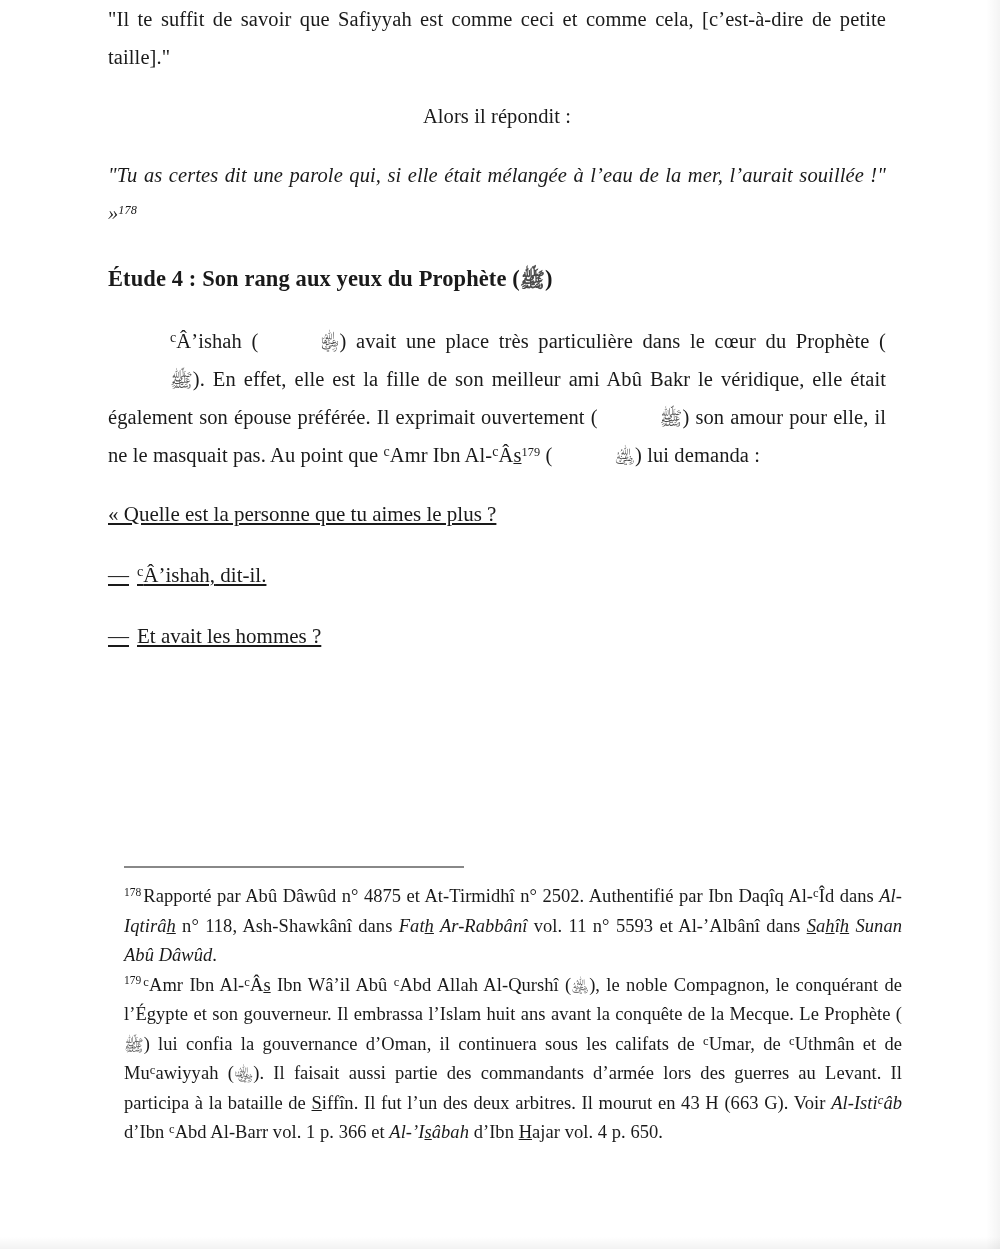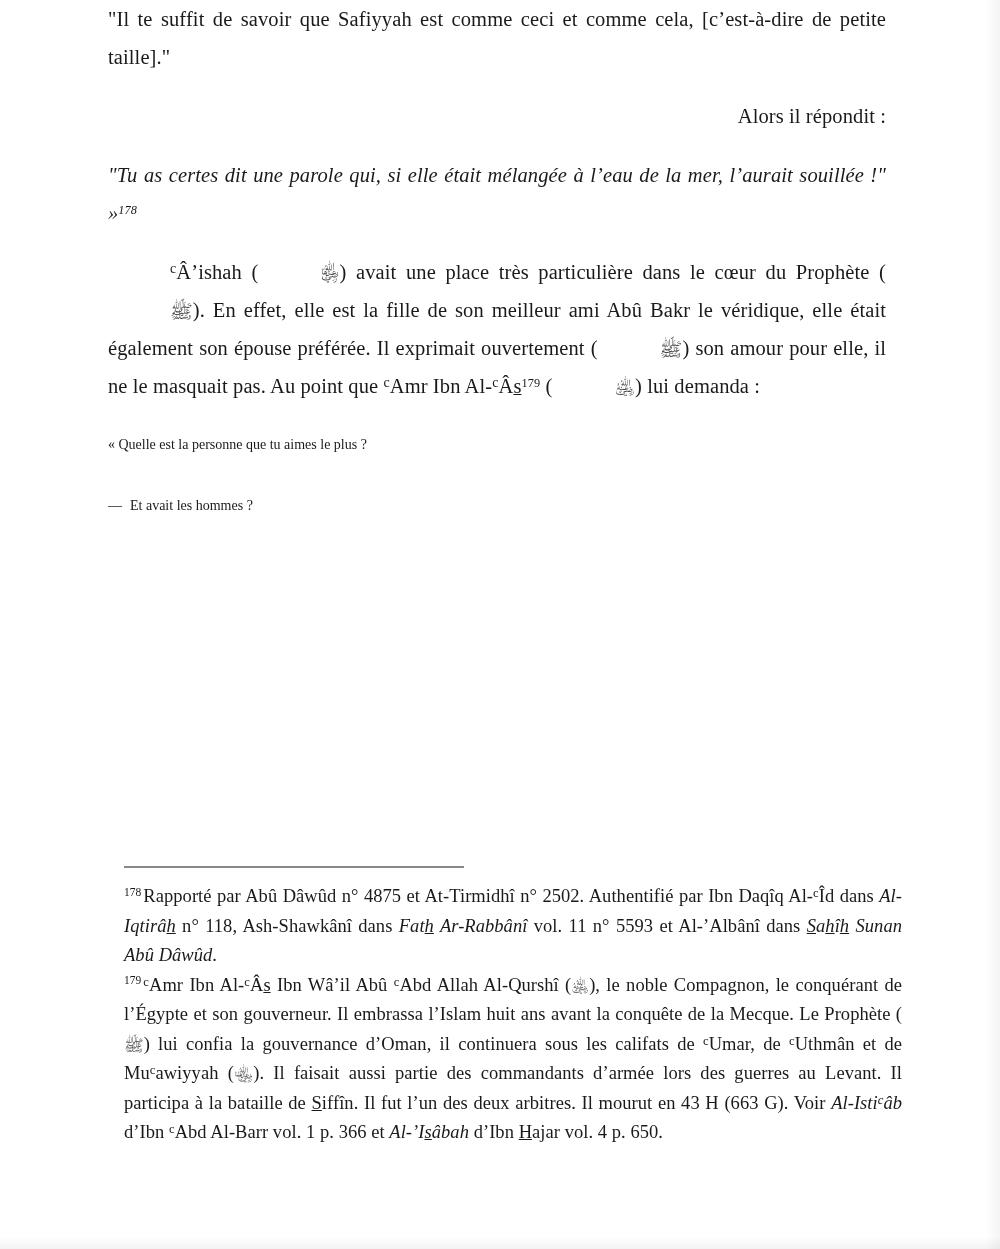--- a/index.html
+++ b/index.html
@@ -42,40 +42,41 @@
 
   
   .para {
     font-size: 20.5px;
     line-height: 38px;
     text-align: justify;
     text-justify: inter-word;
     margin: 0 0 21px 0;
     letter-spacing: 0.1px;
   }
-  .para.last-left { text-align: right; }
+  .para.last-left { text-align: center; }
   .para.italic { font-style: italic; }
   .para.indent { text-indent: 62px; }
 
   
   .heading {
     font-size: 22.5px;
     font-weight: bold;
     line-height: 34px;
     margin: 30px 0 26px 0;
     text-align: left;
     letter-spacing: 0.1px;
   }
 
   
   .dialogue {
-    font-size: 14px;
+    font-size: 21px;
     line-height: 38px;
     margin: 0 0 23px 0;
     text-align: left;
+    text-decoration: underline;
   }
   .dialogue .dash { margin-right: 8px; }
 
   
   .honorific {
     font-family: "DejaVu Sans", sans-serif;
     font-size: 0.92em;
     color: #4a4a4a;
     letter-spacing: 0;
     display: inline-block;
@@ -132,25 +133,27 @@
 <body>
 
 <div class="page">
 
   <p class="para">"Il te suffit de savoir que Safiyyah est comme ceci et comme cela, [c’est-à-dire de petite taille]."</p>
 
   <p class="para last-left">Alors il répondit :</p>
 
   <p class="para italic"><span>"Tu as certes dit une parole qui, si elle était mélangée à l’eau de la mer, l’aurait souillée !" »</span><sup class="fn">178</sup></p>
 
+  <h2 class="heading"><span>Étude 4 : Son rang aux yeux du Prophète</span> <span>(</span><span class="honorific">ﷺ</span><span>)</span></h2>
 
   <p class="para indent"><span class="ayn">c</span><span>Â’ishah</span> (<span class="honorific">﵂</span>)<span> avait une place très particulière dans le cœur du Prophète (</span><span class="honorific">ﷺ</span><span>). En effet, elle est la fille de son meilleur ami Abû Bakr le véridique, elle était également son épouse préférée. Il exprimait ouvertement (</span><span class="honorific">ﷺ</span><span>) son amour pour elle, il ne le masquait pas. Au point que </span><span class="ayn">c</span><span>Amr Ibn Al-</span><span class="ayn">c</span><span>Â</span><span class="dotless">s</span><sup class="fn">179</sup><span> (</span><span class="honorific">﵁</span><span>) lui demanda :</span></p>
 
   <p class="dialogue">« Quelle est la personne que tu aimes le plus ?</p>
 
+  <p class="dialogue"><span class="dash">—</span><span class="italic ayn">c</span><span class="italic">Â’ishah,</span><span> dit-il.</span></p>
 
   <p class="dialogue"><span class="dash">—</span><span>Et avait les hommes ?</span></p>
 
   <div class="footnotes">
     <div class="fn-rule"></div>
 
     <p class="fn-item"><span class="fn-num">178</span><span>Rapporté par Abû Dâwûd n° 4875 et At-Tirmidhî n° 2502. Authentifié par Ibn Daqîq Al-</span><span class="ayn">c</span><span>Îd dans </span><span class="it">Al-Iqtirâ</span><span class="it dotless">h</span><span> n° 118, Ash-Shawkânî dans </span><span class="it">Fat</span><span class="it dotless">h</span><span class="it"> Ar-Rabbânî</span><span> vol. 11 n° 5593 et Al-’Albânî dans </span><span class="it dotless">S</span><span class="it">a</span><span class="it dotless">h</span><span class="it">î</span><span class="it dotless">h</span><span class="it"> Sunan Abû Dâwûd</span><span>.</span></p>
 
     <p class="fn-item"><span class="fn-num">179</span><span class="ayn">c</span><span>Amr Ibn Al-</span><span class="ayn">c</span><span>Â</span><span class="dotless">s</span><span> Ibn Wâ’il Abû </span><span class="ayn">c</span><span>Abd Allah Al-Qurshî (</span><span class="honorific">﵁</span><span>), le noble Compagnon, le conquérant de l’Égypte et son gouverneur. Il embrassa l’Islam huit ans avant la conquête de la Mecque. Le Prophète (</span><span class="honorific">ﷺ</span><span>) lui confia la gouvernance d’Oman, il continuera sous les califats de </span><span class="ayn">c</span><span>Umar, de </span><span class="ayn">c</span><span>Uthmân et de Mu</span><span class="ayn">c</span><span>awiyyah (</span><span class="honorific">﵄</span><span>). Il faisait aussi partie des commandants d’armée lors des guerres au Levant. Il participa à la bataille de </span><span class="dotless">S</span><span>iffîn</span><span>. Il fut l’un des deux arbitres. Il mourut en 43 H (663 G). Voir </span><span class="it">Al-Isti</span><span class="it ayn">c</span><span class="it">âb</span><span> d’Ibn </span><span class="ayn">c</span><span>Abd Al-Barr vol. 1 p. 366 et </span><span class="it">Al-’I</span><span class="it dotless">s</span><span class="it">âbah</span><span> d’Ibn </span><span class="dotless">H</span><span>ajar</span><span> vol. 4 p. 650.</span></p>
   </div>

